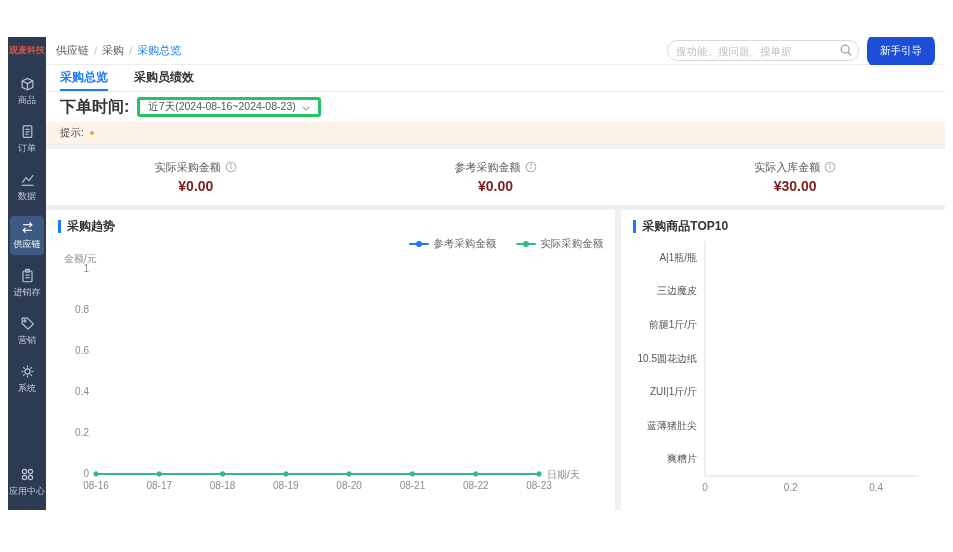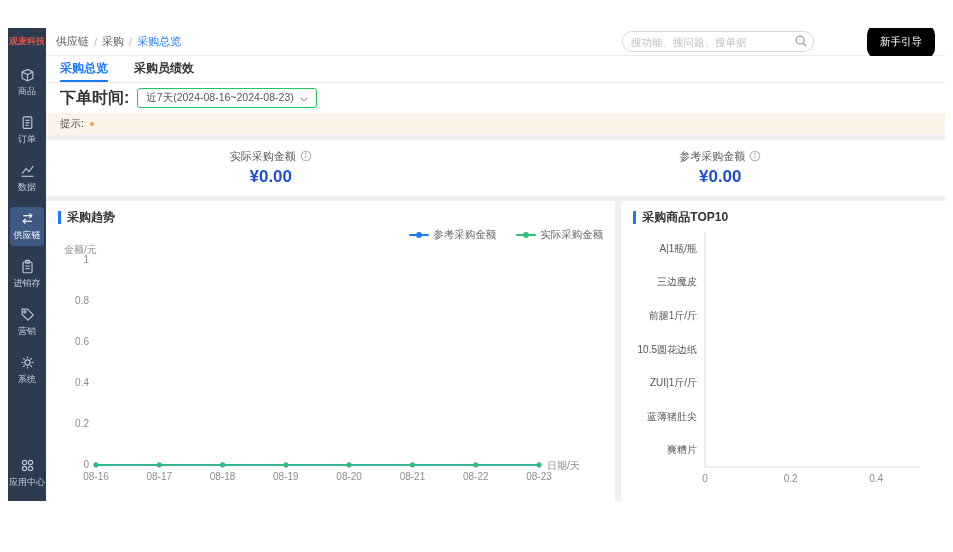--- a/index.html
+++ b/index.html
@@ -1,19 +1,19 @@
 <!DOCTYPE html>
 <html><head>
 <meta charset="utf-8">
 <style>
   *{margin:0;padding:0;box-sizing:border-box}
   html,body{width:953px;height:552px;overflow:hidden;background:#fff;
     font-family:"Liberation Sans","DejaVu Sans",sans-serif;}
   .stage{position:relative;width:953px;height:552px;background:#fff;}
-  .app{position:absolute;left:8px;top:28px;width:937px;height:473px;display:flex;background:#eef0f4;overflow:hidden;}
+  .app{position:absolute;left:8px;top:37px;width:937px;height:473px;display:flex;background:#eef0f4;overflow:hidden;}
 
   
   .sidebar{width:38px;background:#2c3b52;display:flex;flex-direction:column;align-items:center;flex-shrink:0;padding:7px 0 8px;}
   .logo{color:#e05244;font-size:9px;font-weight:bold;white-space:nowrap;margin-bottom:6px;}
   .side-item{display:flex;flex-direction:column;align-items:center;gap:3px;margin-top:9px;cursor:pointer;width:34px;padding:4px 0;border-radius:4px;}
   .side-label{font-size:9px;color:#c3cdda;white-space:nowrap;}
   .side-item svg{display:block}
   .side-item.active{background:#3e5a83;}
   .side-item.active .side-label{color:#fff;}
   .side-item.active svg *{stroke:#fff;}
@@ -24,39 +24,39 @@
   .header{height:28px;background:#fff;display:flex;align-items:center;padding:0 10px;border-bottom:1px solid #ededed;flex-shrink:0;}
   .breadcrumb{font-size:11px;display:flex;gap:5px;align-items:center;}
   .crumb{color:#595959;cursor:pointer;}
   .crumb.current{color:#1b7af8;}
   .sep{color:#bfbfbf;}
   .header-right{margin-left:auto;display:flex;align-items:center;gap:8px;}
   .search-wrap{position:relative;}
   .search-input{width:192px;height:21px;border:1px solid #d9d9d9;border-radius:10px;font-size:10.5px;padding:0 24px 0 8px;color:#333;outline:none;}
   .search-input::placeholder{color:#bfbfbf;}
   .search-icon{position:absolute;right:6px;top:3px;}
-  .guide-btn{height:35px;padding:0 13px;background:#000000;color:#fff;border:none;border-radius:11px;font-size:10.5px;cursor:pointer;white-space:nowrap;margin-left:45px;}
+  .guide-btn{height:35px;padding:0 13px;background:#1d4ed8;color:#fff;border:none;border-radius:11px;font-size:10.5px;cursor:pointer;white-space:nowrap;}
 
   .tabs-row{height:27px;background:#fff;display:flex;align-items:stretch;padding-left:14px;gap:26px;border-bottom:1px solid #ebebeb;flex-shrink:0;}
   .tab{font-size:12px;font-weight:bold;color:#333;display:flex;align-items:center;cursor:pointer;border-bottom:2px solid transparent;}
   .tab.active{color:#1b7af8;border-bottom-color:#1b7af8;}
 
   .filter-row{height:30px;background:#fff;display:flex;align-items:center;padding-left:14px;gap:8px;flex-shrink:0;}
   .filter-label{font-size:16px;color:#333;font-weight:bold;}
-  .filter-select{display:flex;align-items:center;gap:6px;border:1px solid #22c55e;border-radius:3px;height:20px;padding:0 8px;font-size:10.5px;color:#555;cursor:pointer;background:#fff;white-space:nowrap;}
+  .filter-select{display:flex;align-items:center;gap:6px;border:3px solid #22c55e;border-radius:3px;height:20px;padding:0 8px;font-size:10.5px;color:#555;cursor:pointer;background:#fff;white-space:nowrap;}
 
   .notice{height:22px;background:#fdf3e8;display:flex;align-items:center;padding-left:14px;gap:6px;flex-shrink:0;font-size:10.5px;white-space:nowrap;overflow:hidden;}
   .notice-prefix{color:#4a4a4a;}
   .notice-dot{width:4px;height:4px;border-radius:50%;background:#f0a04b;flex-shrink:0;}
   .notice-text{color:#9a9a9a;}
 
   .stats{background:#fff;margin-top:5px;height:56px;display:flex;flex-shrink:0;}
   .stat{flex:1;display:flex;flex-direction:column;align-items:center;justify-content:center;gap:3px;}
   .stat-label{font-size:11px;color:#595959;display:flex;align-items:center;gap:4px;}
-  .stat-value{font-size:17px;font-weight:bold;color:#1d4ed8;}
+  .stat-value{font-size:14px;font-weight:bold;color:#7f1d1d;}
 
   .charts-row{flex:1;display:flex;gap:6px;margin-top:5px;min-height:0;}
   .panel{background:#fff;display:flex;flex-direction:column;padding:10px 12px;min-width:0;}
   .panel-left{flex:1.82;justify-content:space-between;}
   .panel-right{flex:1;}
   .panel-title{font-size:12px;font-weight:bold;color:#333;border-left:3px solid #1b7af8;padding-left:6px;line-height:13px;flex-shrink:0;}
   .legend-row{display:flex;justify-content:flex-end;gap:20px;margin-top:4px;height:14px;flex-shrink:0;}
   .legend-item{display:flex;align-items:center;gap:4px;font-size:10.5px;color:#666;cursor:pointer;}
   .legend-glyph{position:relative;width:20px;height:8px;}
   .lg-line{position:absolute;left:0;right:0;top:3px;height:2px;border-radius:1px;}
@@ -235,20 +235,33 @@
             <span>参考采购金额</span>
             <span>
               <svg width="12" height="12" viewBox="0 0 14 14" fill="none" stroke="#b0b0b0" stroke-width="1.2">
                 <circle cx="7" cy="7" r="5.6"></circle>
                   <path d="M7 6.2 V10"></path>
                   <circle cx="7" cy="4" r="0.5" fill="#b0b0b0"></circle>
               </svg>
             </span>
           </div>
           <div class="stat-value">¥0.00</div>
+        </div>
+        <div class="stat">
+          <div class="stat-label">
+            <span>实际入库金额</span>
+            <span>
+              <svg width="12" height="12" viewBox="0 0 14 14" fill="none" stroke="#b0b0b0" stroke-width="1.2">
+                <circle cx="7" cy="7" r="5.6"></circle>
+                  <path d="M7 6.2 V10"></path>
+                  <circle cx="7" cy="4" r="0.5" fill="#b0b0b0"></circle>
+              </svg>
+            </span>
+          </div>
+          <div class="stat-value">¥30.00</div>
         </div>
       </div>
 
       <div class="charts-row">
         <div class="panel panel-left">
           <div class="panel-title">采购趋势</div>
           <div class="legend-row">
             <div class="legend-item">
               <span class="legend-glyph">
                 <span class="lg-line" style="background: rgb(27, 122, 248);"></span>

